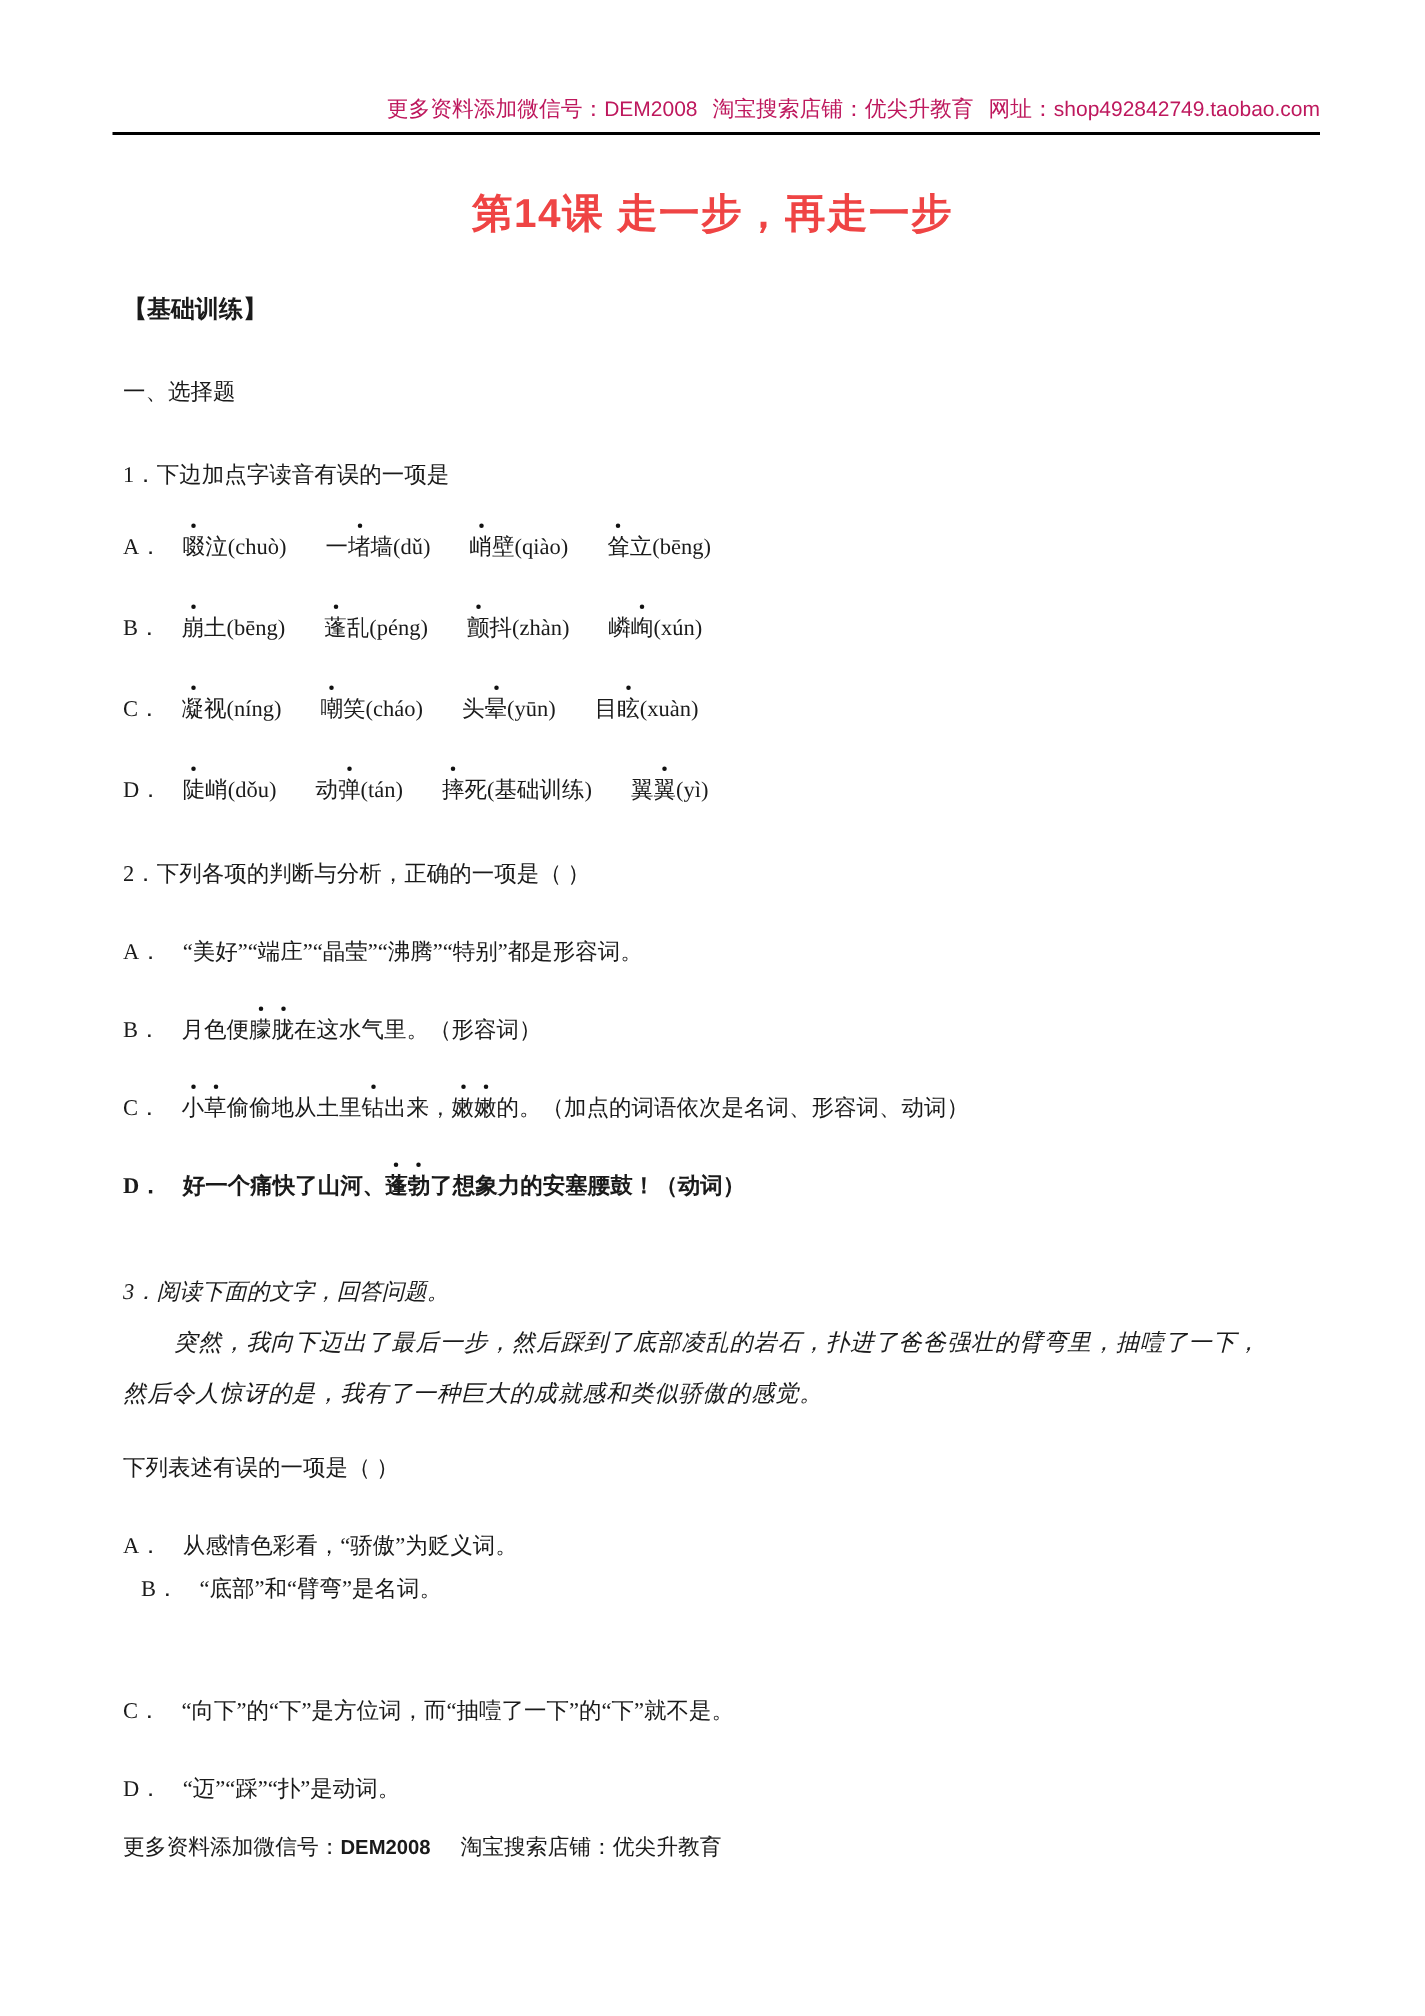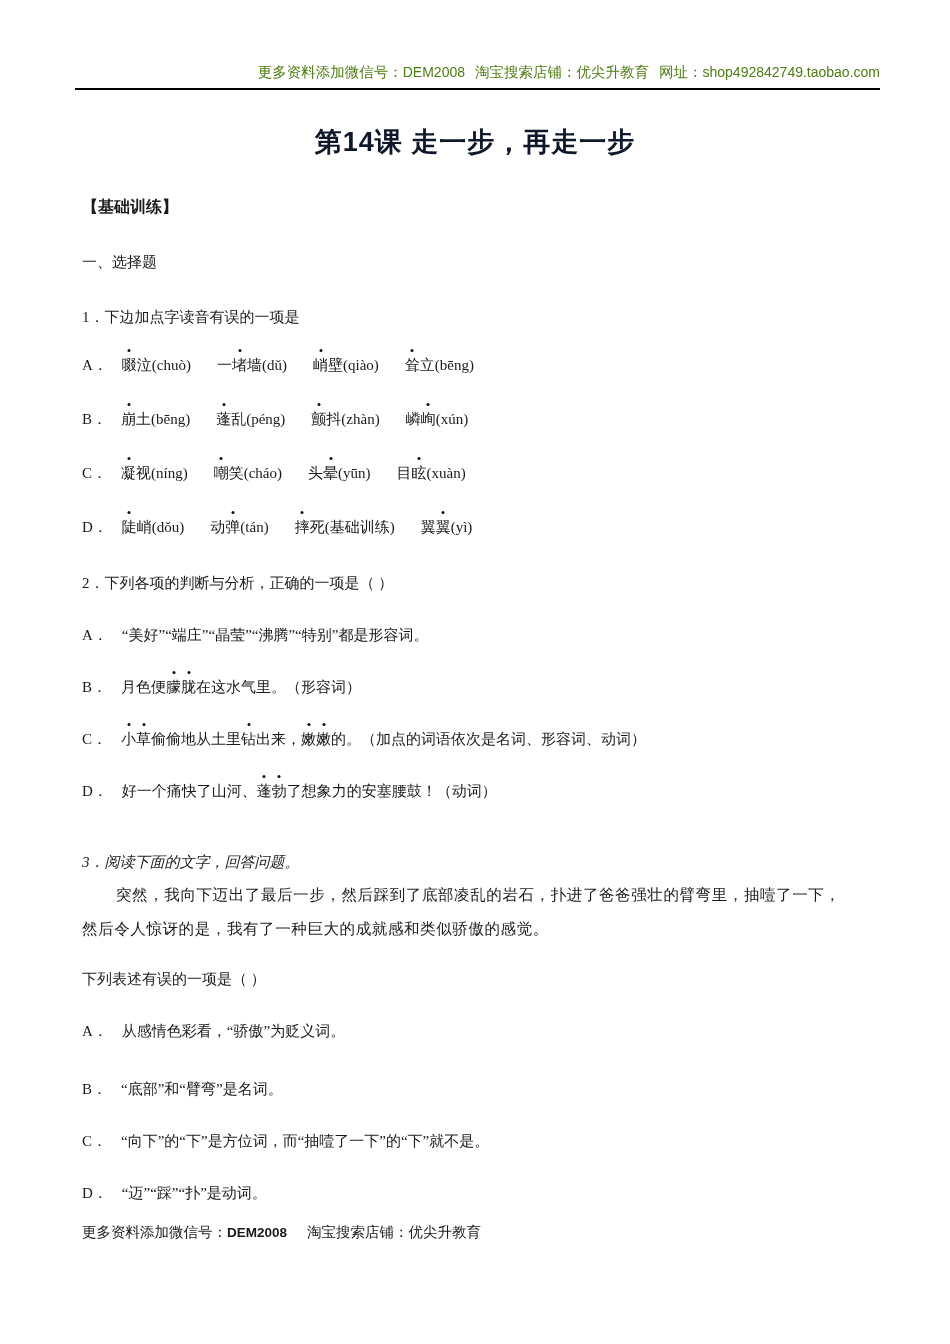--- a/index.html
+++ b/index.html
@@ -24,21 +24,21 @@
 
   
   .header {
     position: absolute;
     left: 75px;
     top: 62px;
     width: 805px;
     text-align: right;
     font-size: 14.5px;
     line-height: 20px;
-    color: #4d7c0f;
+    color: #be185d;
     white-space: nowrap;
   }
   .header .latin {
     font-family: "Liberation Sans", "DejaVu Sans", sans-serif;
     font-size: 14px;
   }
   .header-rule {
     position: absolute;
     left: 75px;
     top: 88px;
@@ -51,21 +51,21 @@
   .doc-title {
     position: absolute;
     left: 0;
     top: 124px;
     width: 950px;
     text-align: center;
     font-family: "Liberation Sans", "DejaVu Sans", sans-serif;
     font-weight: bold;
     font-size: 27px;
     letter-spacing: 1px;
-    color: #0f172a;
+    color: #ef4444;
   }
 
   
   .block {
     position: absolute;
     left: 82px;
     width: 800px;
     font-size: 15px;
     line-height: 22px;
     color: #1a1a1a;
@@ -112,20 +112,21 @@
   
   .gap { display: inline-block; width: 26px; }
   .gap-sm { display: inline-block; width: 14px; }
 
   
   .passage {
     position: absolute;
     left: 82px;
     width: 800px;
     font-family: "DejaVu Serif", "Liberation Serif", serif;
+    font-style: italic;
     font-size: 15.5px;
     line-height: 34px;
     letter-spacing: 0.6px;
     color: #1a1a1a;
     text-align: justify;
   }
   .passage .indent { display: inline-block; width: 34px; }
 
   
   .footer {
@@ -189,42 +190,42 @@
   </div>
 
   <div class="block" style="top:676px;">
     <span class="opt-letter">B．</span><span class="gap-sm"></span>月色便<span class="dotchar">朦</span><span class="dotchar">胧</span>在这水气里。（形容词）
   </div>
 
   <div class="block" style="top:728px;">
     <span class="opt-letter">C．</span><span class="gap-sm"></span><span class="dotchar">小</span><span class="dotchar">草</span>偷偷地从土里<span class="dotchar">钻</span>出来，<span class="dotchar">嫩</span><span class="dotchar">嫩</span>的。（加点的词语依次是名词、形容词、动词）
   </div>
 
-  <div class="block" style="top:780px;">
+  <div class="block" style="top:780px;font-weight:bold;">
     <span class="opt-letter">D．</span><span class="gap-sm"></span>好一个痛快了山河、<span class="dotchar">蓬</span><span class="dotchar">勃</span>了想象力的安塞腰鼓！（动词）
   </div>
 
   <div class="block" style="top:851px;font-style:italic;">
     <span class="qnum">3．</span><span>阅读下面的文字，回答问题。</span>
   </div>
 
   <div class="passage" style="top:878px;">
     <span class="indent"></span><span>突然，我向下迈出了最后一步，然后踩到了底部凌乱的岩石，扑进了爸爸强壮的臂弯里，抽噎了一下，</span>
   </div>
   <div class="passage" style="top:912px;">
     <span>然后令人惊讶的是，我有了一种巨大的成就感和类似骄傲的感觉。</span>
   </div>
 
   <div class="block" style="top:968px;">下列表述有误的一项是（        ）</div>
 
   <div class="block" style="top:1020px;">
     <span class="opt-letter">A．</span><span class="gap-sm"></span><span>从感情色彩看，“骄傲”为贬义词。</span>
   </div>
 
-  <div class="block" style="top:1078px;">
+  <div class="block" style="top:1049px;margin-left:12px;">
     <span class="opt-letter">B．</span><span class="gap-sm"></span><span>“底部”和“臂弯”是名词。</span>
   </div>
 
   <div class="block" style="top:1130px;">
     <span class="opt-letter">C．</span><span class="gap-sm"></span><span>“向下”的“下”是方位词，而“抽噎了一下”的“下”就不是。</span>
   </div>
 
   <div class="block" style="top:1182px;">
     <span class="opt-letter">D．</span><span class="gap-sm"></span><span>“迈”“踩”“扑”是动词。</span>
   </div>

